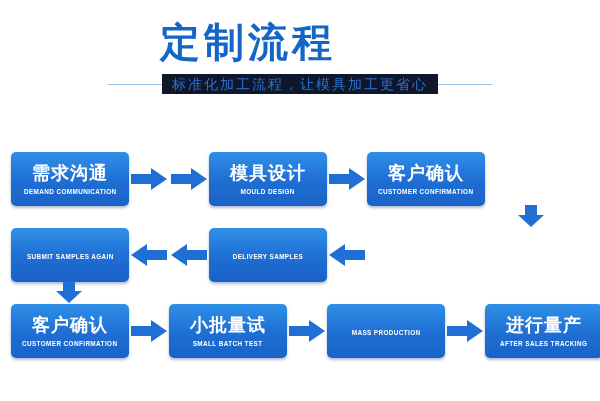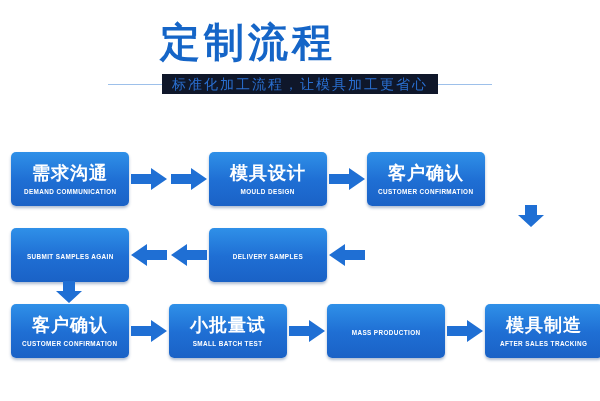--- a/index.html
+++ b/index.html
@@ -224,21 +224,21 @@
       </div>
       <div class="box">
         <span class="en">MASS PRODUCTION</span>
       </div>
       <div class="arrow-h">
         <svg width="36" height="22" viewBox="0 0 36 22">
             <polygon points="0,6 20,6 20,0 36,11 20,22 20,16 0,16" fill="#1f6fd4"></polygon>
           </svg>
       </div>
       <div class="box">
-        <span class="cn">模具制造</span>
+        <span class="cn">进行量产</span>
         <span class="en">AFTER SALES TRACKING</span>
       </div>
     </div>
 
   </div>
 
   <div class="arrow-down ad-right ad-row1">
     <svg width="26" height="22" viewBox="0 0 26 22">
         <polygon points="7,0 19,0 19,10 26,10 13,22 0,10 7,10" fill="#1f6fd4"></polygon>
       </svg>

